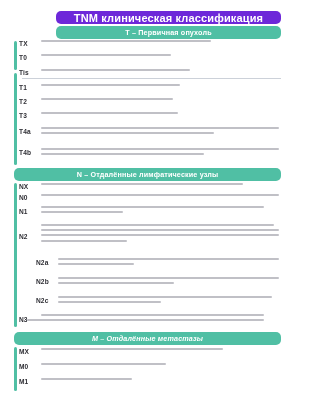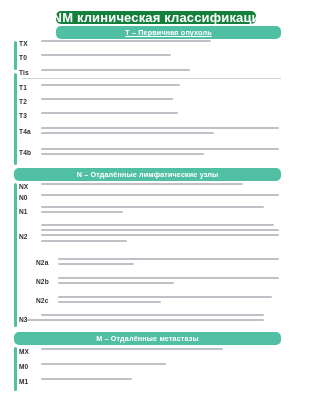--- a/index.html
+++ b/index.html
@@ -21,26 +21,26 @@
     left: 0; top: 0;
     width: 294px;
     height: 400px;
     background: #ffffff;
   }
 
   
   .title-bar {
     position: absolute;
     left: 56px;
-    width: 200px;
+    width: 225px;
     height: 13px;
-    background: #15803d;
+    background: #6d28d9;
     border-radius: 5px;
     color: #ffffff;
-    font-size: 13px;
+    font-size: 11px;
     font-weight: bold;
     letter-spacing: .15px;
     display: flex;
     align-items: center;
     justify-content: center;
     text-align: center;
     white-space: nowrap;
   }
 
   .section-bar {
@@ -53,21 +53,21 @@
     color: #ffffff;
     font-size: 7.2px;
     font-weight: bold;
     letter-spacing: .15px;
     display: flex;
     align-items: center;
     justify-content: center;
     text-align: center;
     white-space: nowrap;
   }
-  .section-bar.narrow { left: 56px; width: 225px; text-decoration: underline; }
+  .section-bar.narrow { left: 56px; width: 225px; }
 
   
   .rail {
     position: absolute;
     left: 14px;
     width: 2.6px;
     background: #50bfa4;
     border-radius: 2px;
   }
 
@@ -241,21 +241,21 @@
   </div>
 
   <div class="row" style="left:19px; top:314px; width:262px;">
     <div class="code" style="width:22px; padding-top:2px;">N3</div>
     <div class="desc">
       <div class="tline" style="width:93%;"></div>
       <div class="tline" style="width:99%; margin-left:-6%;"></div>
     </div>
   </div>
 
-  <div class="section-bar" style="top:332px;">M – Отдалённые метастазы</div>
+  <div class="section-bar" style="top:332px;font-style:italic;">M – Отдалённые метастазы</div>
 
   <div class="rail" style="top:347px; height:44px;"></div>
 
   <div class="row" style="left:19px; top:348px; width:262px;">
     <div class="code" style="width:22px;">MX</div>
     <div class="desc">
       <div class="tline" style="width:76%;"></div>
     </div>
   </div>
 

